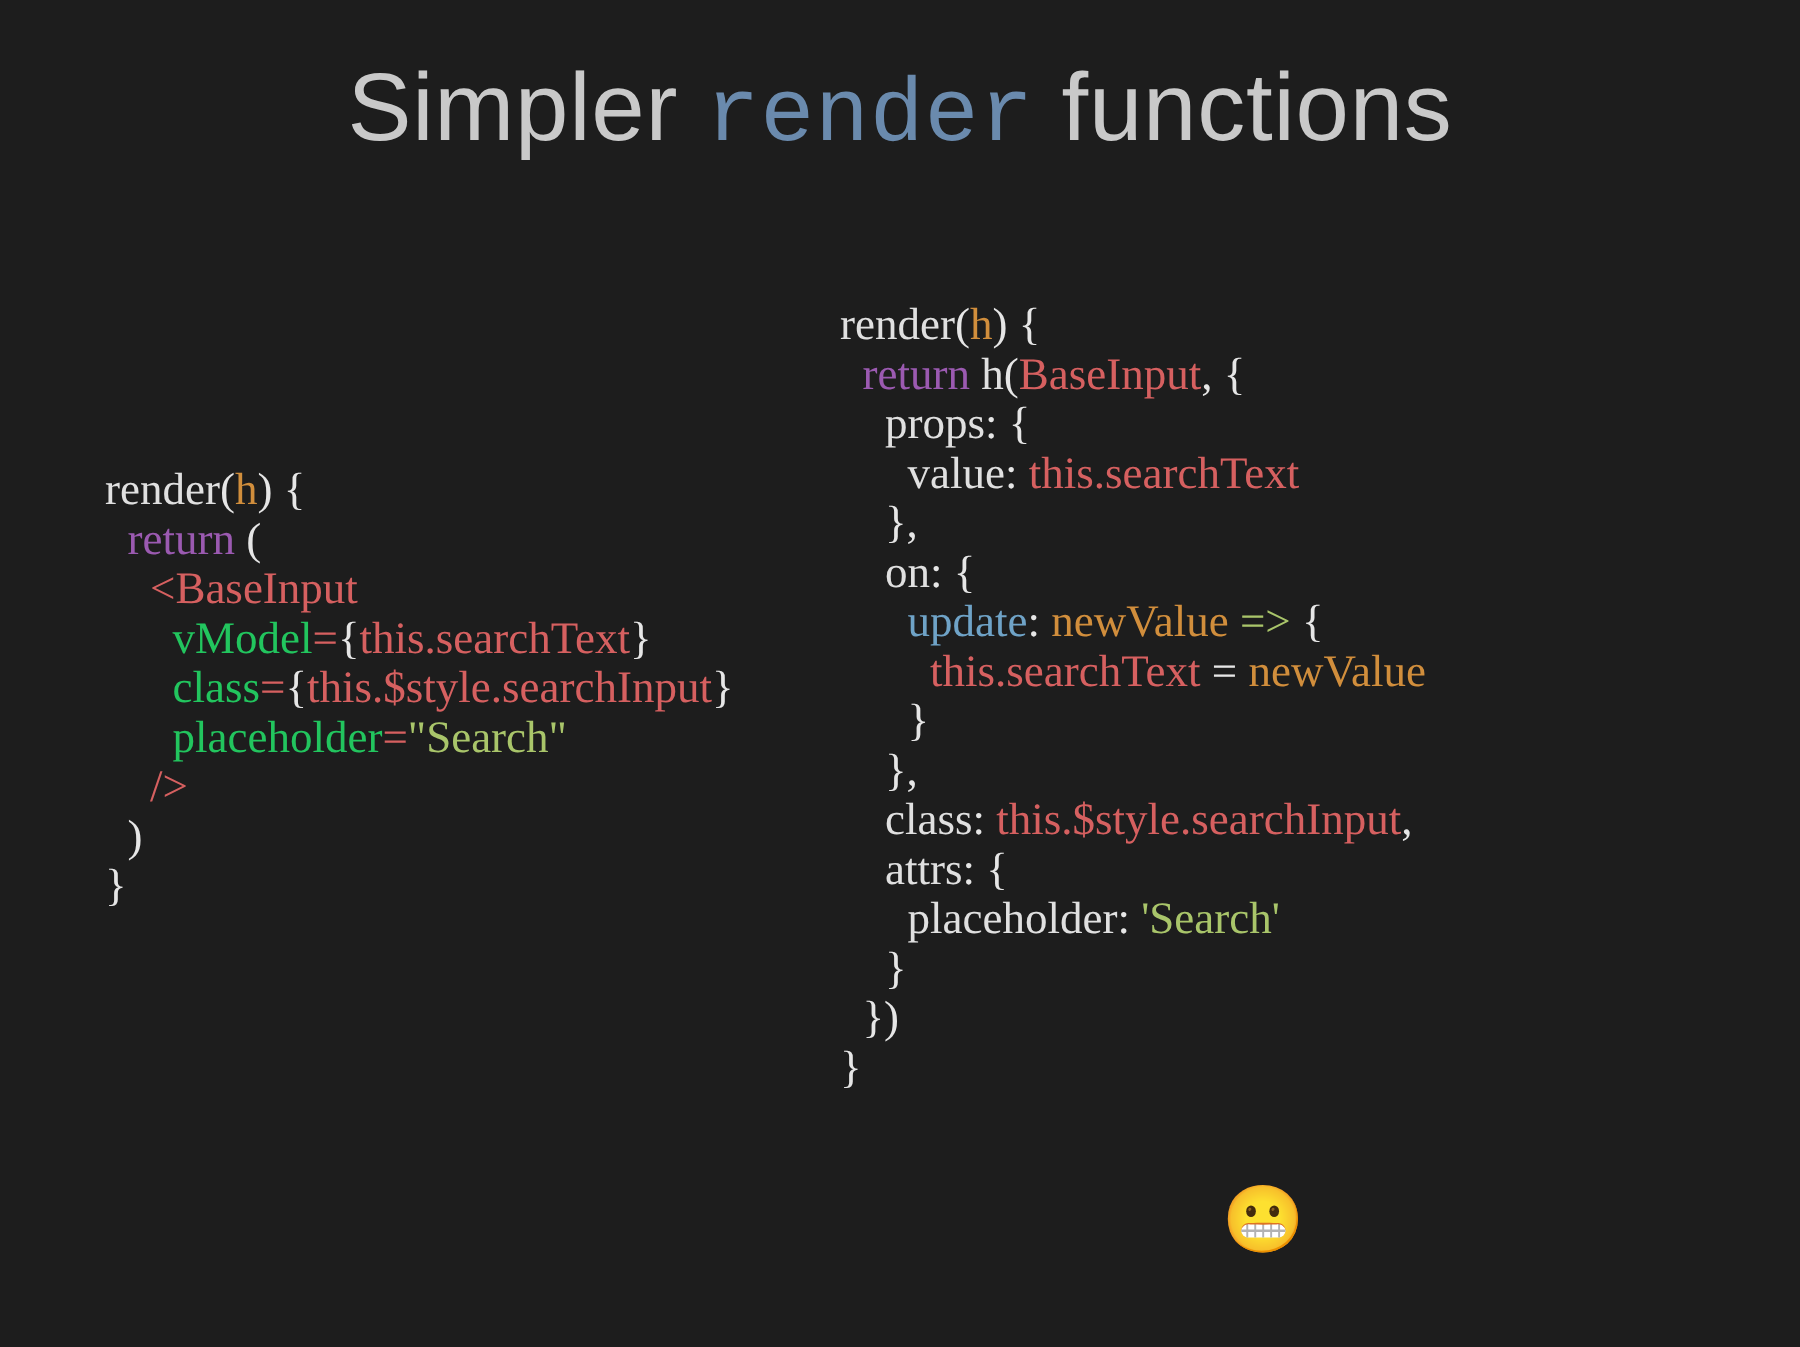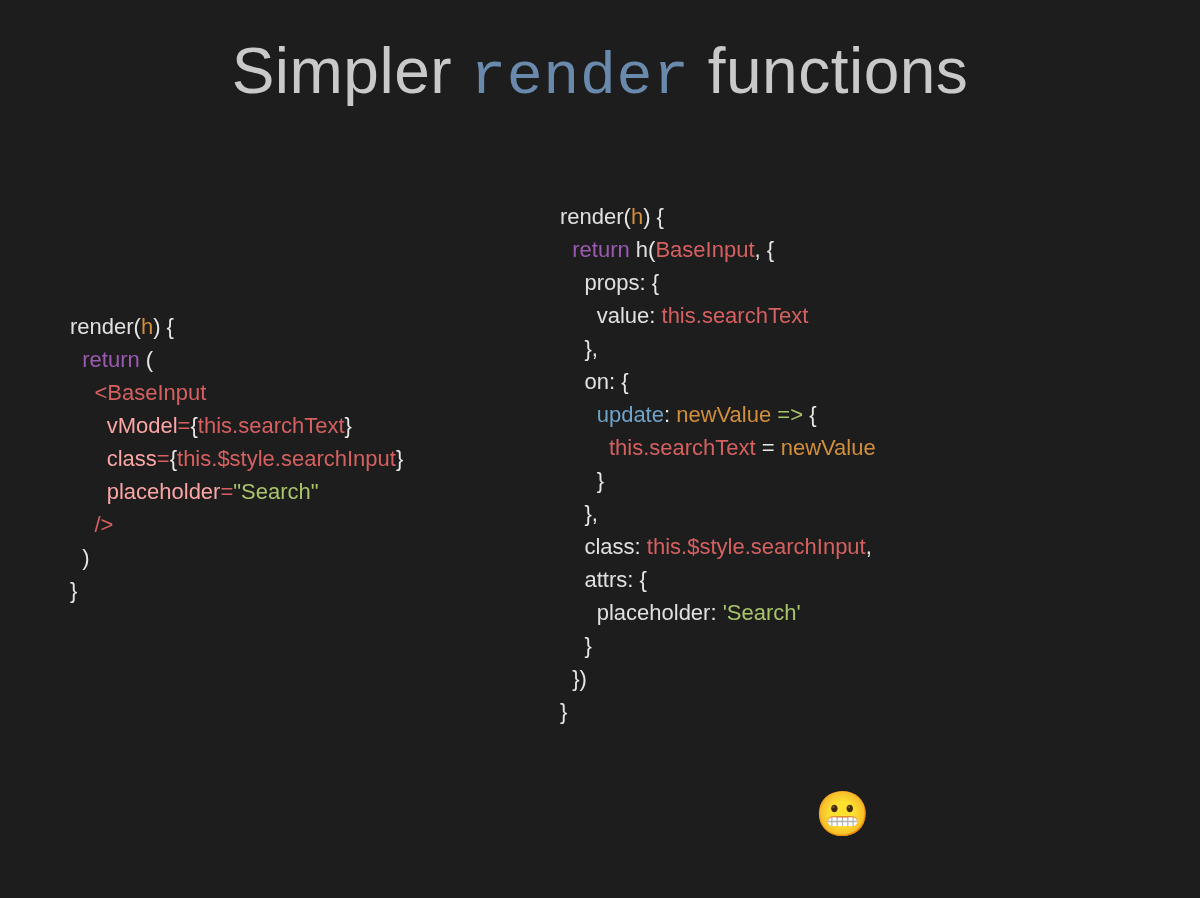--- a/index.html
+++ b/index.html
@@ -47,32 +47,32 @@
   }
   .subhead {
     color: #c9c9c9;
     font-size: 36px;
     font-weight: 400;
     margin: 0 0 42px 0;
     letter-spacing: 0.3px;
   }
   pre.code {
     margin: 0;
-    font-family: Liberation Sans, sans-serif;
-    font-size: 22px;
+    font-family: Liberation Serif, serif;
+    font-size: 30px;
     line-height: 33px;
     color: #e6e6e6;
     white-space: pre;
   }
   .c-fn    { color: #e0e0e0; }           
   .c-param { color: #d18e3c; }           
   .c-kw    { color: #9b5ab1; }           
   .c-tag   { color: #d66060; }           
   .c-comp  { color: #d66060; }           
-  .c-attr  { color: #fca5a5; }           
+  .c-attr  { color: #22c55e; }           
   .c-punct { color: #e6e6e6; }
   .c-this  { color: #d66060; }           
   .c-prop  { color: #d66060; }           
   .c-str   { color: #a9c56a; }           
   .c-eq    { color: #d66060; }           
   .c-update{ color: #6fa3c7; }           
   .c-arrow { color: #a9c56a; }
   .emoji {
     position: absolute;
     left: 815px;

